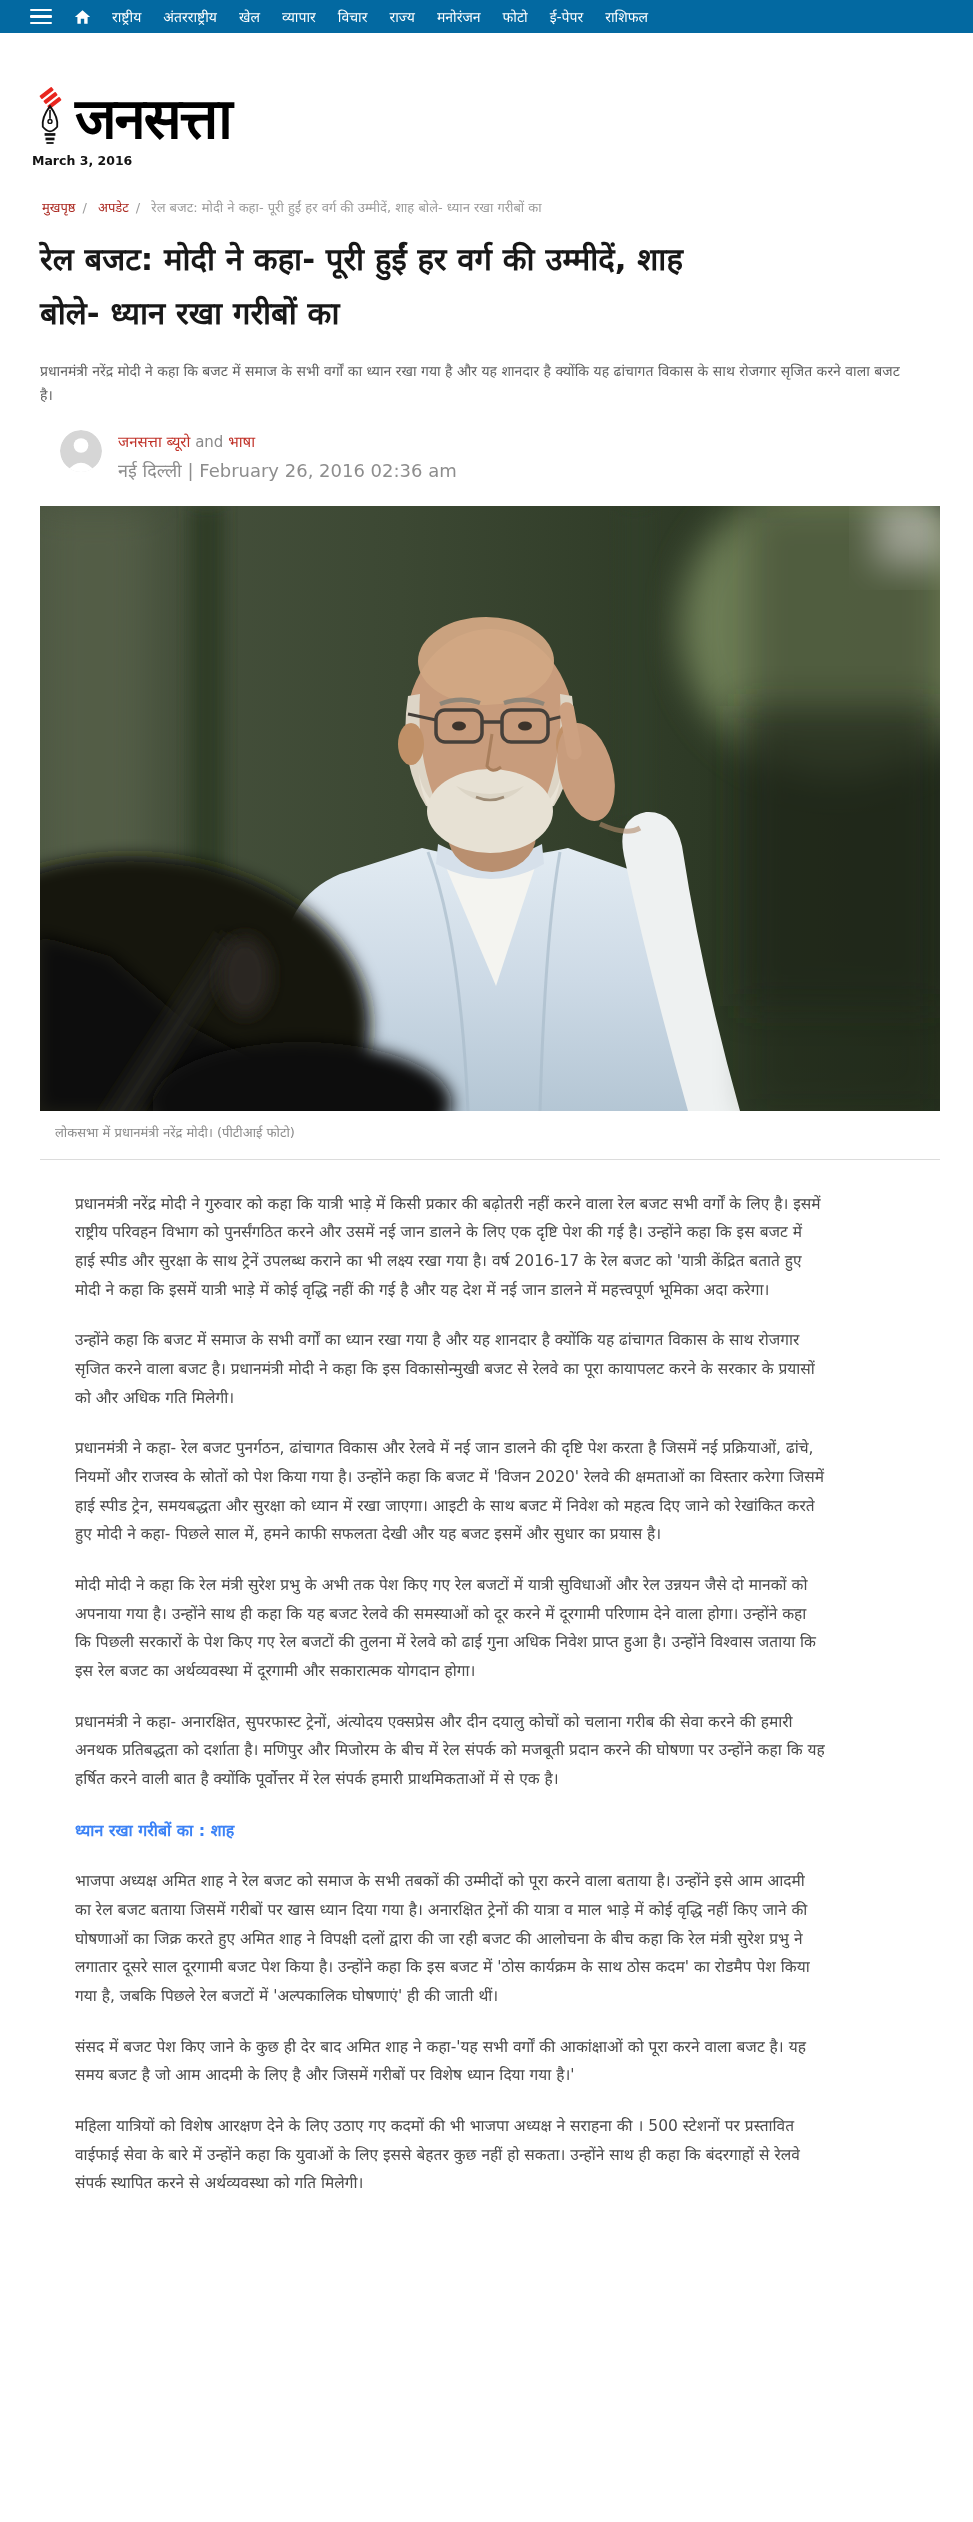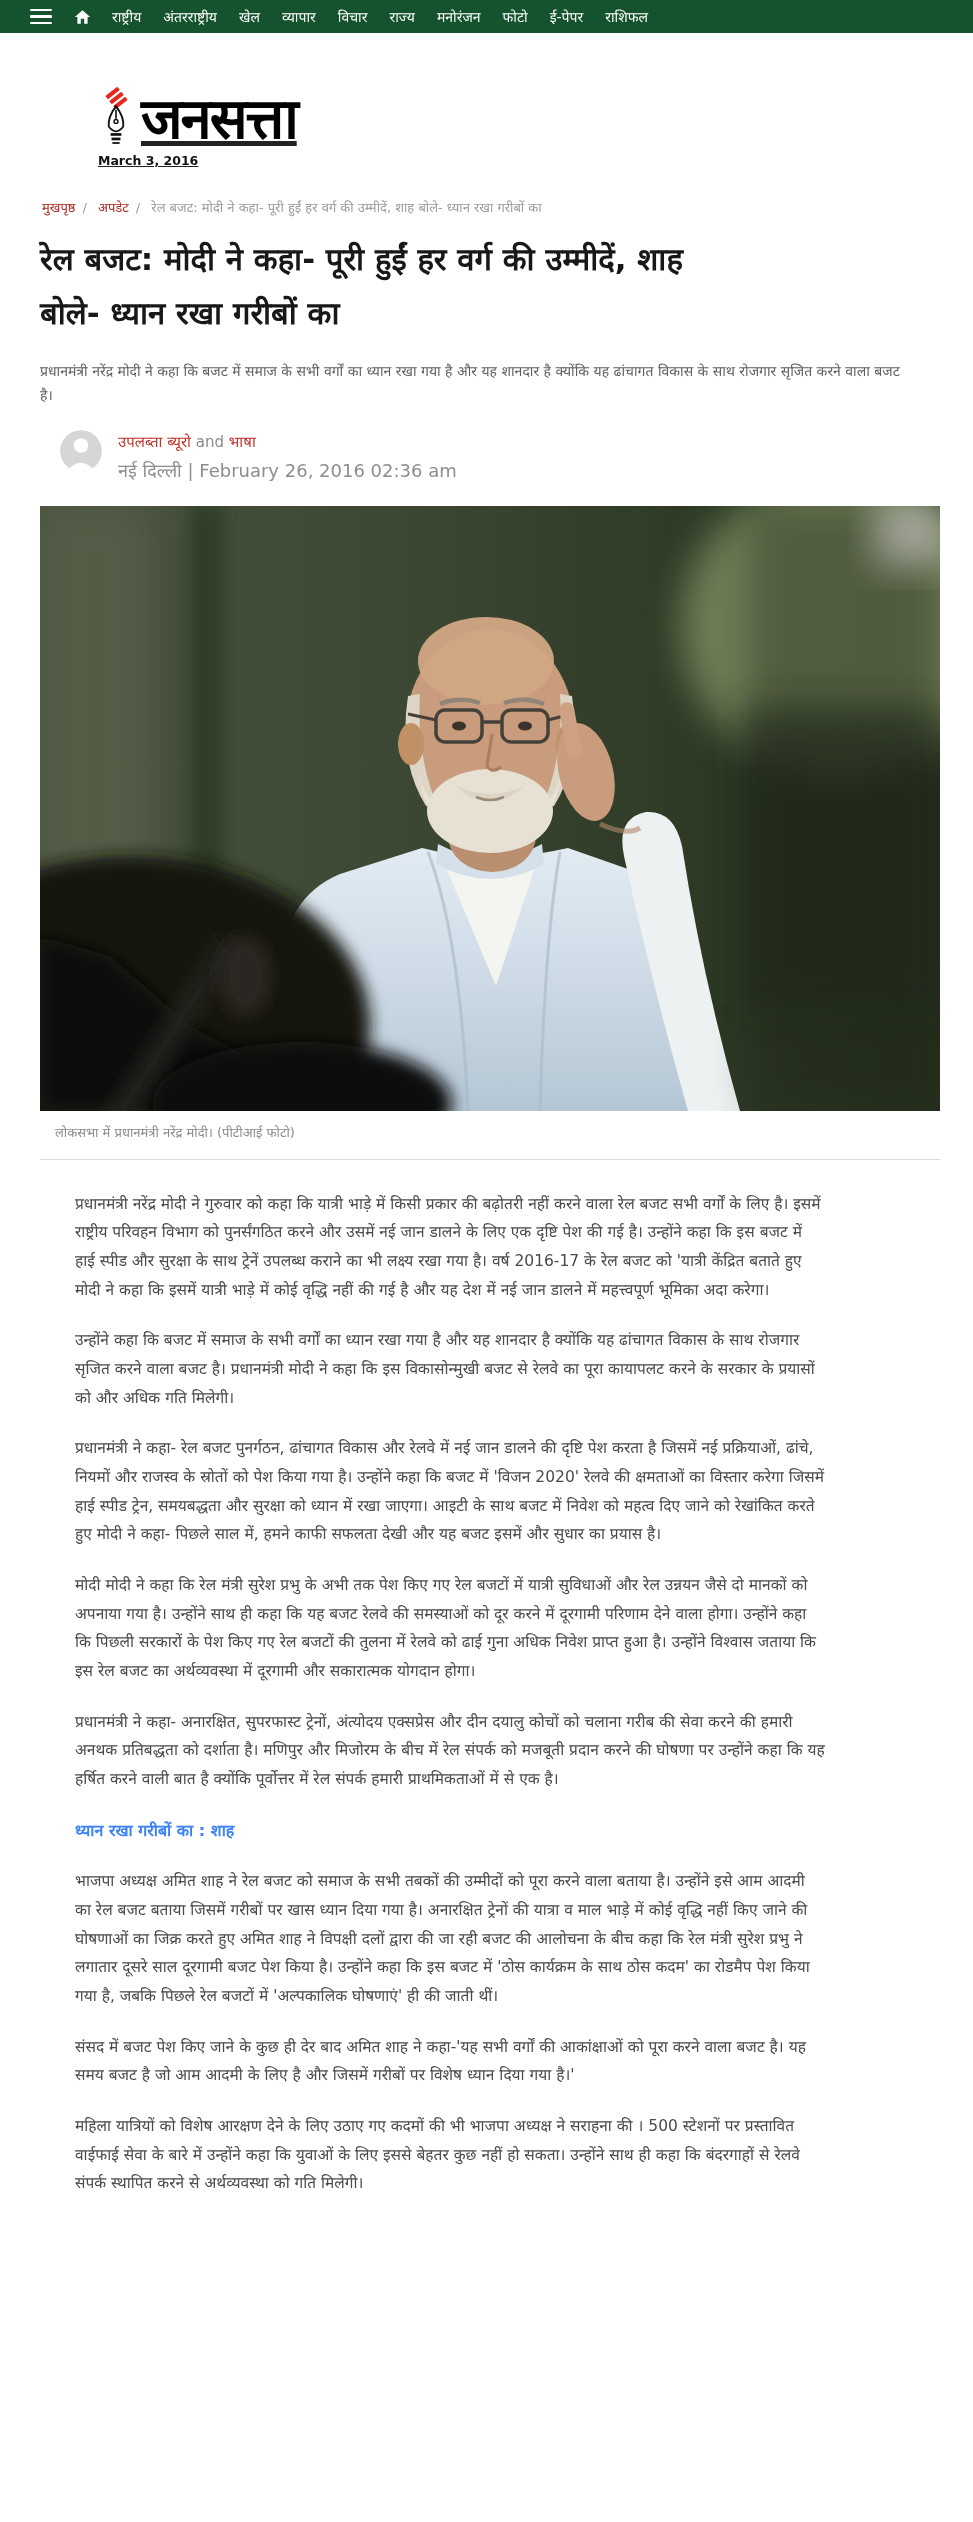--- a/index.html
+++ b/index.html
@@ -1,26 +1,26 @@
 <!DOCTYPE html>
 <html lang="hi"><head>
 <meta charset="utf-8">
 <style>
   html,body{margin:0;padding:0;background:#fff;}
   body{width:973px;font-family:"DejaVu Sans","Liberation Sans",sans-serif;color:#222;}
 
   
-  .topnav{background:#14532d;height:33px;display:flex;align-items:center;padding-left:30px;}
+  .topnav{background:#0369a1;height:33px;display:flex;align-items:center;padding-left:30px;}
   .hamburger{display:flex;flex-direction:column;gap:4px;margin-right:22px;cursor:pointer;}
   .hamburger span{width:22px;height:2.5px;background:#fff;border-radius:1px;}
   .home-link{margin-right:10px;display:flex;align-items:center;}
   .nav-link{color:#fff;font-size:14px;text-decoration:none;padding:0 11px;white-space:nowrap;}
 
   
-  .masthead{padding:54px 0 0 98px;text-decoration:underline;}
+  .masthead{padding:54px 0 0 32px;}
   .logo{display:flex;align-items:flex-end;gap:7px;cursor:pointer;width:fit-content;}
   .logo-text{font-size:56px;font-weight:700;letter-spacing:-2px;line-height:.92;color:#000;}
   .mast-date{font-size:12.5px;font-weight:700;color:#141414;margin-top:8px;}
 
   
   .breadcrumb{margin:30px 0 0 42px;font-size:13px;color:#9b9b9b;line-height:1.5;max-width:880px;}
   .crumb-link{color:#ac2b23;text-decoration:none;margin-right:7px;}
   .sep{color:#9b9b9b;margin-right:7px;}
   .crumb-current{color:#9b9b9b;}
 
@@ -104,21 +104,21 @@
   <div class="byline">
     <div class="avatar">
       <svg width="42" height="42" viewBox="0 0 46 46">
         <circle cx="23" cy="23" r="23" fill="#d6d6d6"></circle>
         <circle cx="23" cy="17" r="8" fill="#fff"></circle>
         <path d="M7,46 Q23,26 39,46 Z" fill="#fff"></path>
       </svg>
     </div>
     <div>
       <div class="author-line">
-        <a class="author-link" href="#">उपलब्ता ब्यूरो</a>
+        <a class="author-link" href="#">जनसत्ता ब्यूरो</a>
         <span class="and">and</span>
         <a class="author-link" href="#">भाषा</a>
       </div>
       <div class="dateline">नई दिल्ली | February 26, 2016 02:36 am</div>
     </div>
   </div>
 
   <figure>
     <svg class="photo" width="900" height="605" viewBox="0 0 900 605" preserveAspectRatio="none">
       <defs>

